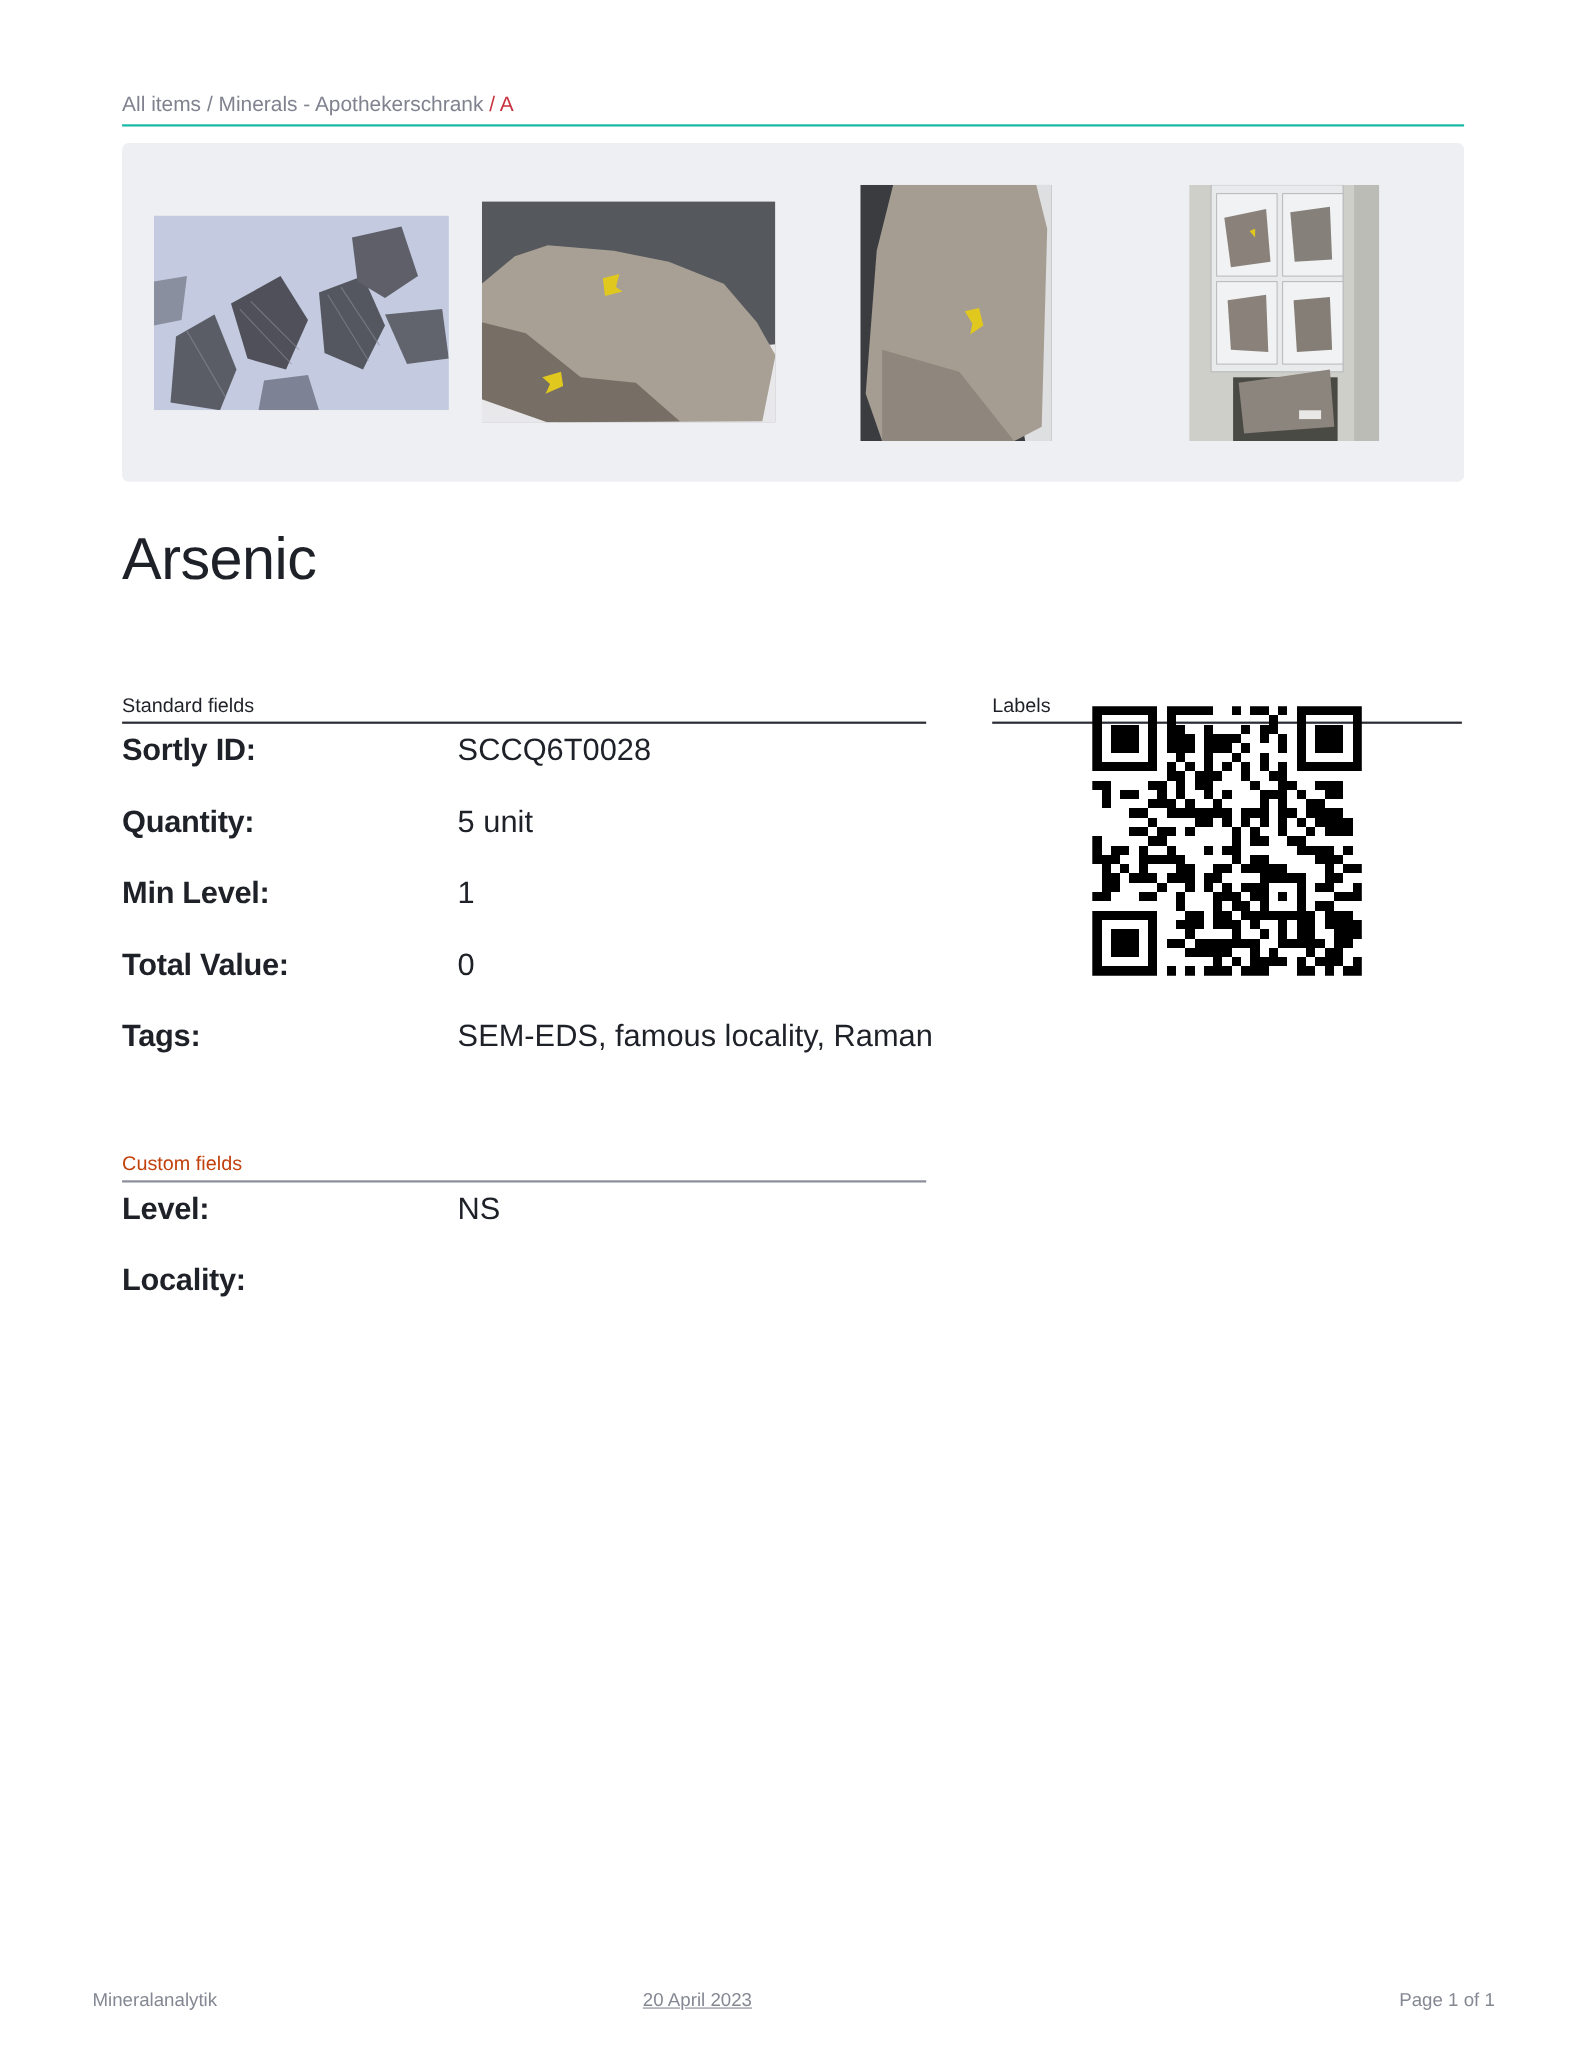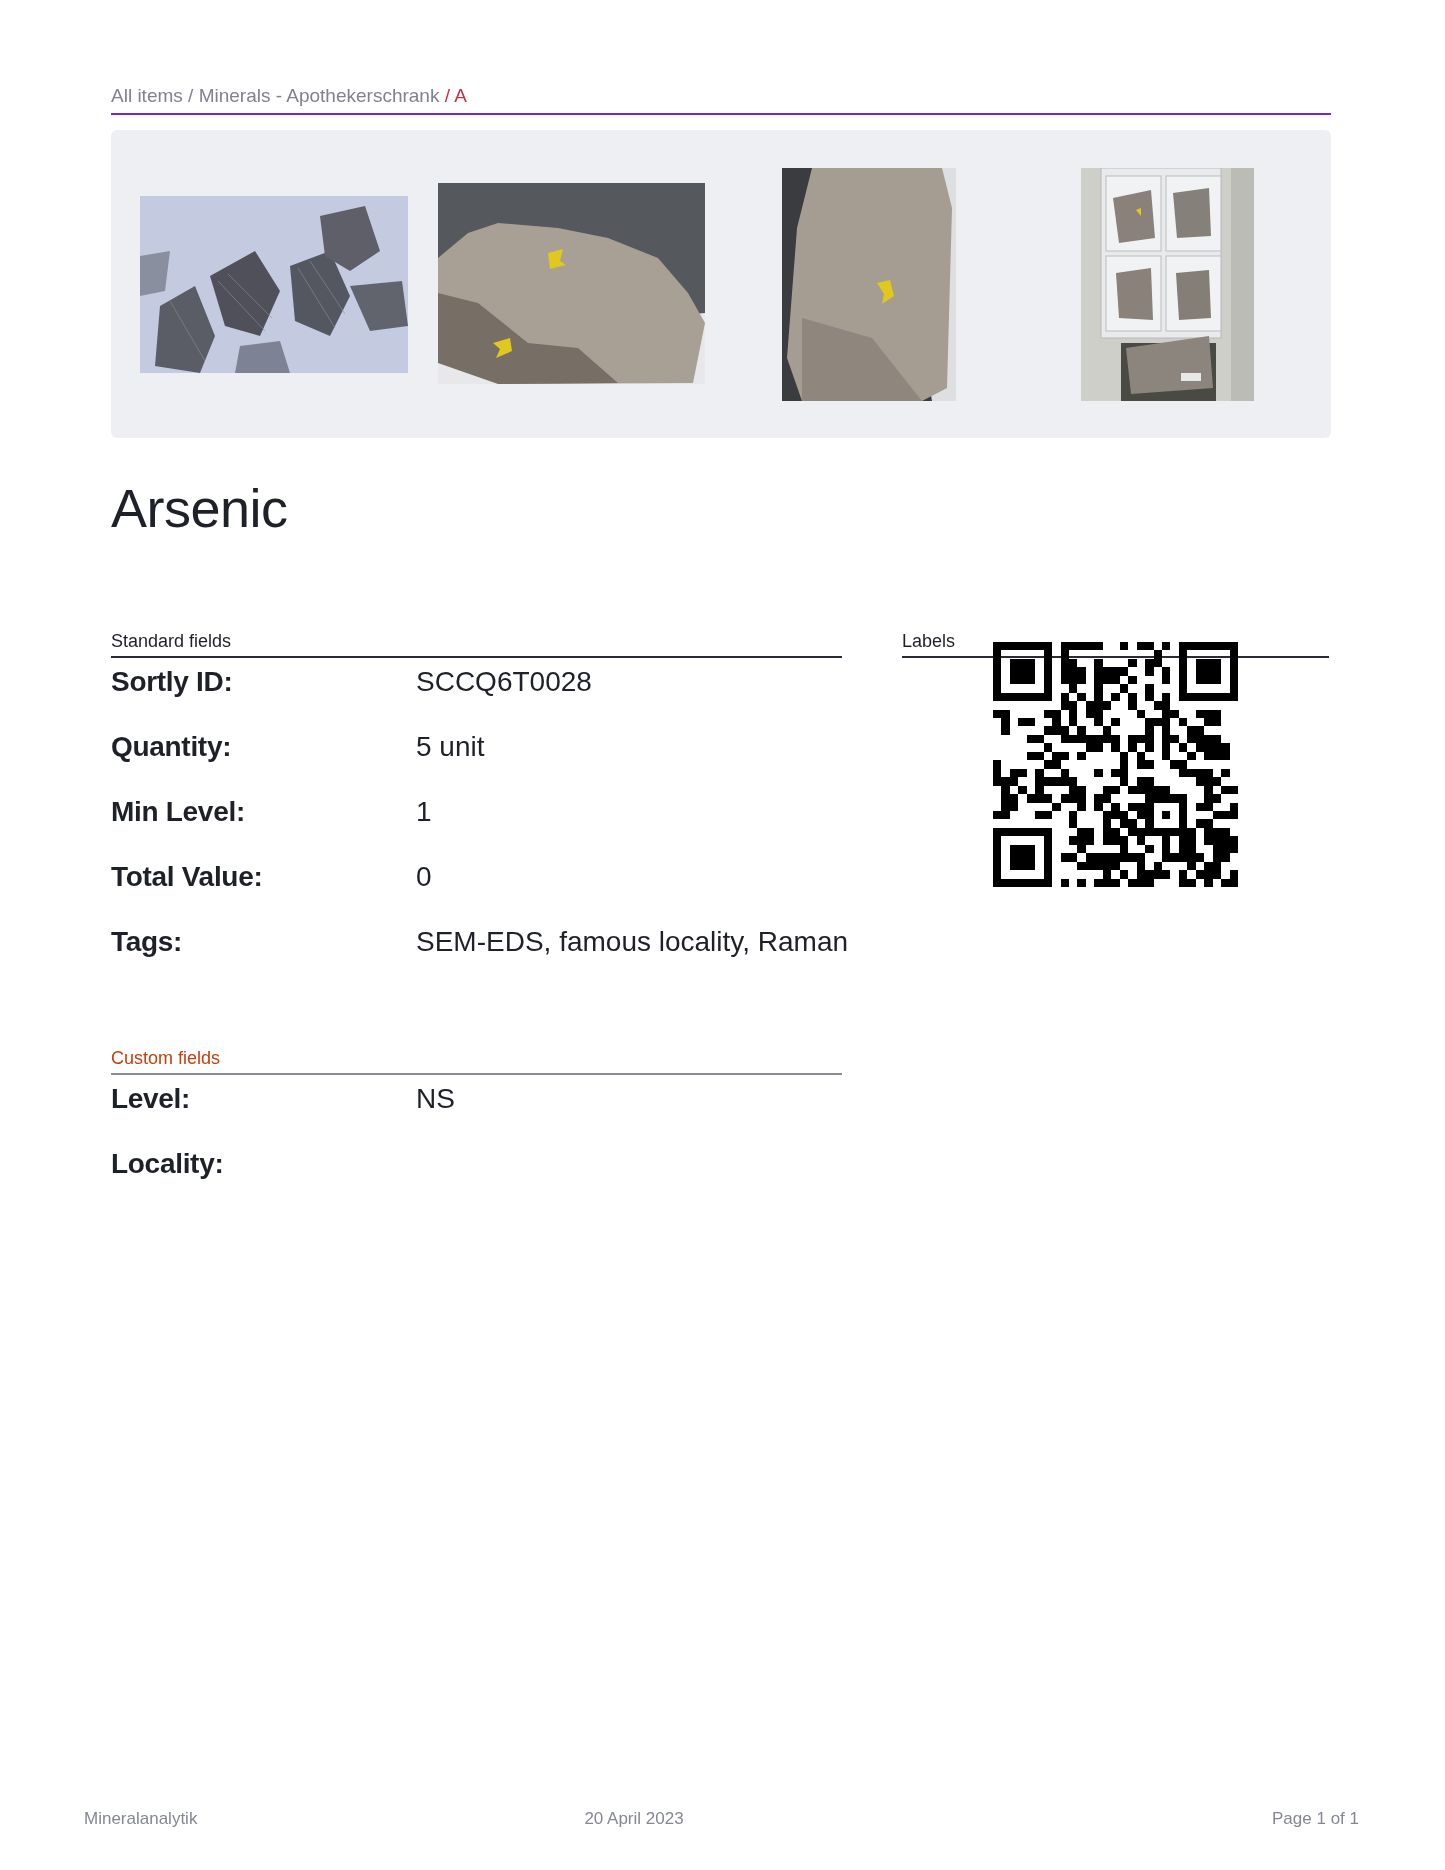--- a/index.html
+++ b/index.html
@@ -1,19 +1,19 @@
 <!DOCTYPE html>
 <html><head>
 <meta charset="utf-8">
 <style>
   * { box-sizing: border-box; margin: 0; padding: 0; }
   html, body { width: 1445px; height: 1870px; background: #ffffff; }
   body { position: relative; font-family: "Liberation Sans", sans-serif; color: #1f2128; overflow: hidden; }
 
-  .breadcrumb { position: absolute; left: 111px; top: 84px; width: 1220px; height: 31px; border-bottom: 2px solid #6d28d9; font-size: 19px; line-height: 24px; color: #80838f; white-space: nowrap; }
+  .breadcrumb { position: absolute; left: 111px; top: 84px; width: 1220px; height: 31px; border-bottom: 2px solid #14b8a6; font-size: 19px; line-height: 24px; color: #80838f; white-space: nowrap; }
   .breadcrumb .sep-current, .breadcrumb .current { color: #c8313f; }
 
   .gallery { position: absolute; left: 111px; top: 130px; width: 1220px; height: 308px; background: #eeeff2; border-radius: 6px; }
   .photo { position: absolute; overflow: hidden; }
   .photo svg { display: block; width: 100%; height: 100%; }
 
   .title { position: absolute; left: 111px; top: 476px; font-size: 54px; line-height: 64px; font-weight: normal; color: #1f2128; letter-spacing: -0.5px; }
 
   .section-head { position: absolute; font-size: 18px; line-height: 22px; padding-bottom: 4px; margin-top: 40px; }
   .section-head.std { left: 111px; top: 590px; width: 731px; border-bottom: 2px solid #2a2c33; color: #1f2128; }
@@ -22,21 +22,21 @@
 
   .field-row { position: absolute; left: 111px; height: 36px; width: 731px; }
   .field-label { position: absolute; left: 0; top: 0; font-size: 28px; font-weight: bold; line-height: 36px; color: #1f2128; letter-spacing: -0.3px; }
   .field-value { position: absolute; left: 257px; top: 0; font-size: 28px; line-height: 36px; color: #1f2128; white-space: nowrap; margin-left: 48px; }
 
   .qr { position: absolute; left: 993px; top: 642px; width: 245px; height: 245px; }
   .qr svg { display: block; width: 100%; height: 100%; }
 
   .footer-item { position: absolute; top: 1808px; font-size: 17px; line-height: 22px; color: #858893; }
   .footer-left { left: 84px; }
-  .footer-center { left: 0; width: 1268px; text-align: center; }
+  .footer-center { left: 0; width: 1268px; text-align: center; text-decoration: underline; }
   .footer-right { right: 86px; margin-left: 34px; }
 </style>
 </head>
 <body>
 
 <div class="breadcrumb">
   <span>All items</span><span> / </span><span>Minerals - Apothekerschrank</span><span class="sep-current"> / </span><span class="current">A</span>
 </div>
 
 <div class="gallery">

